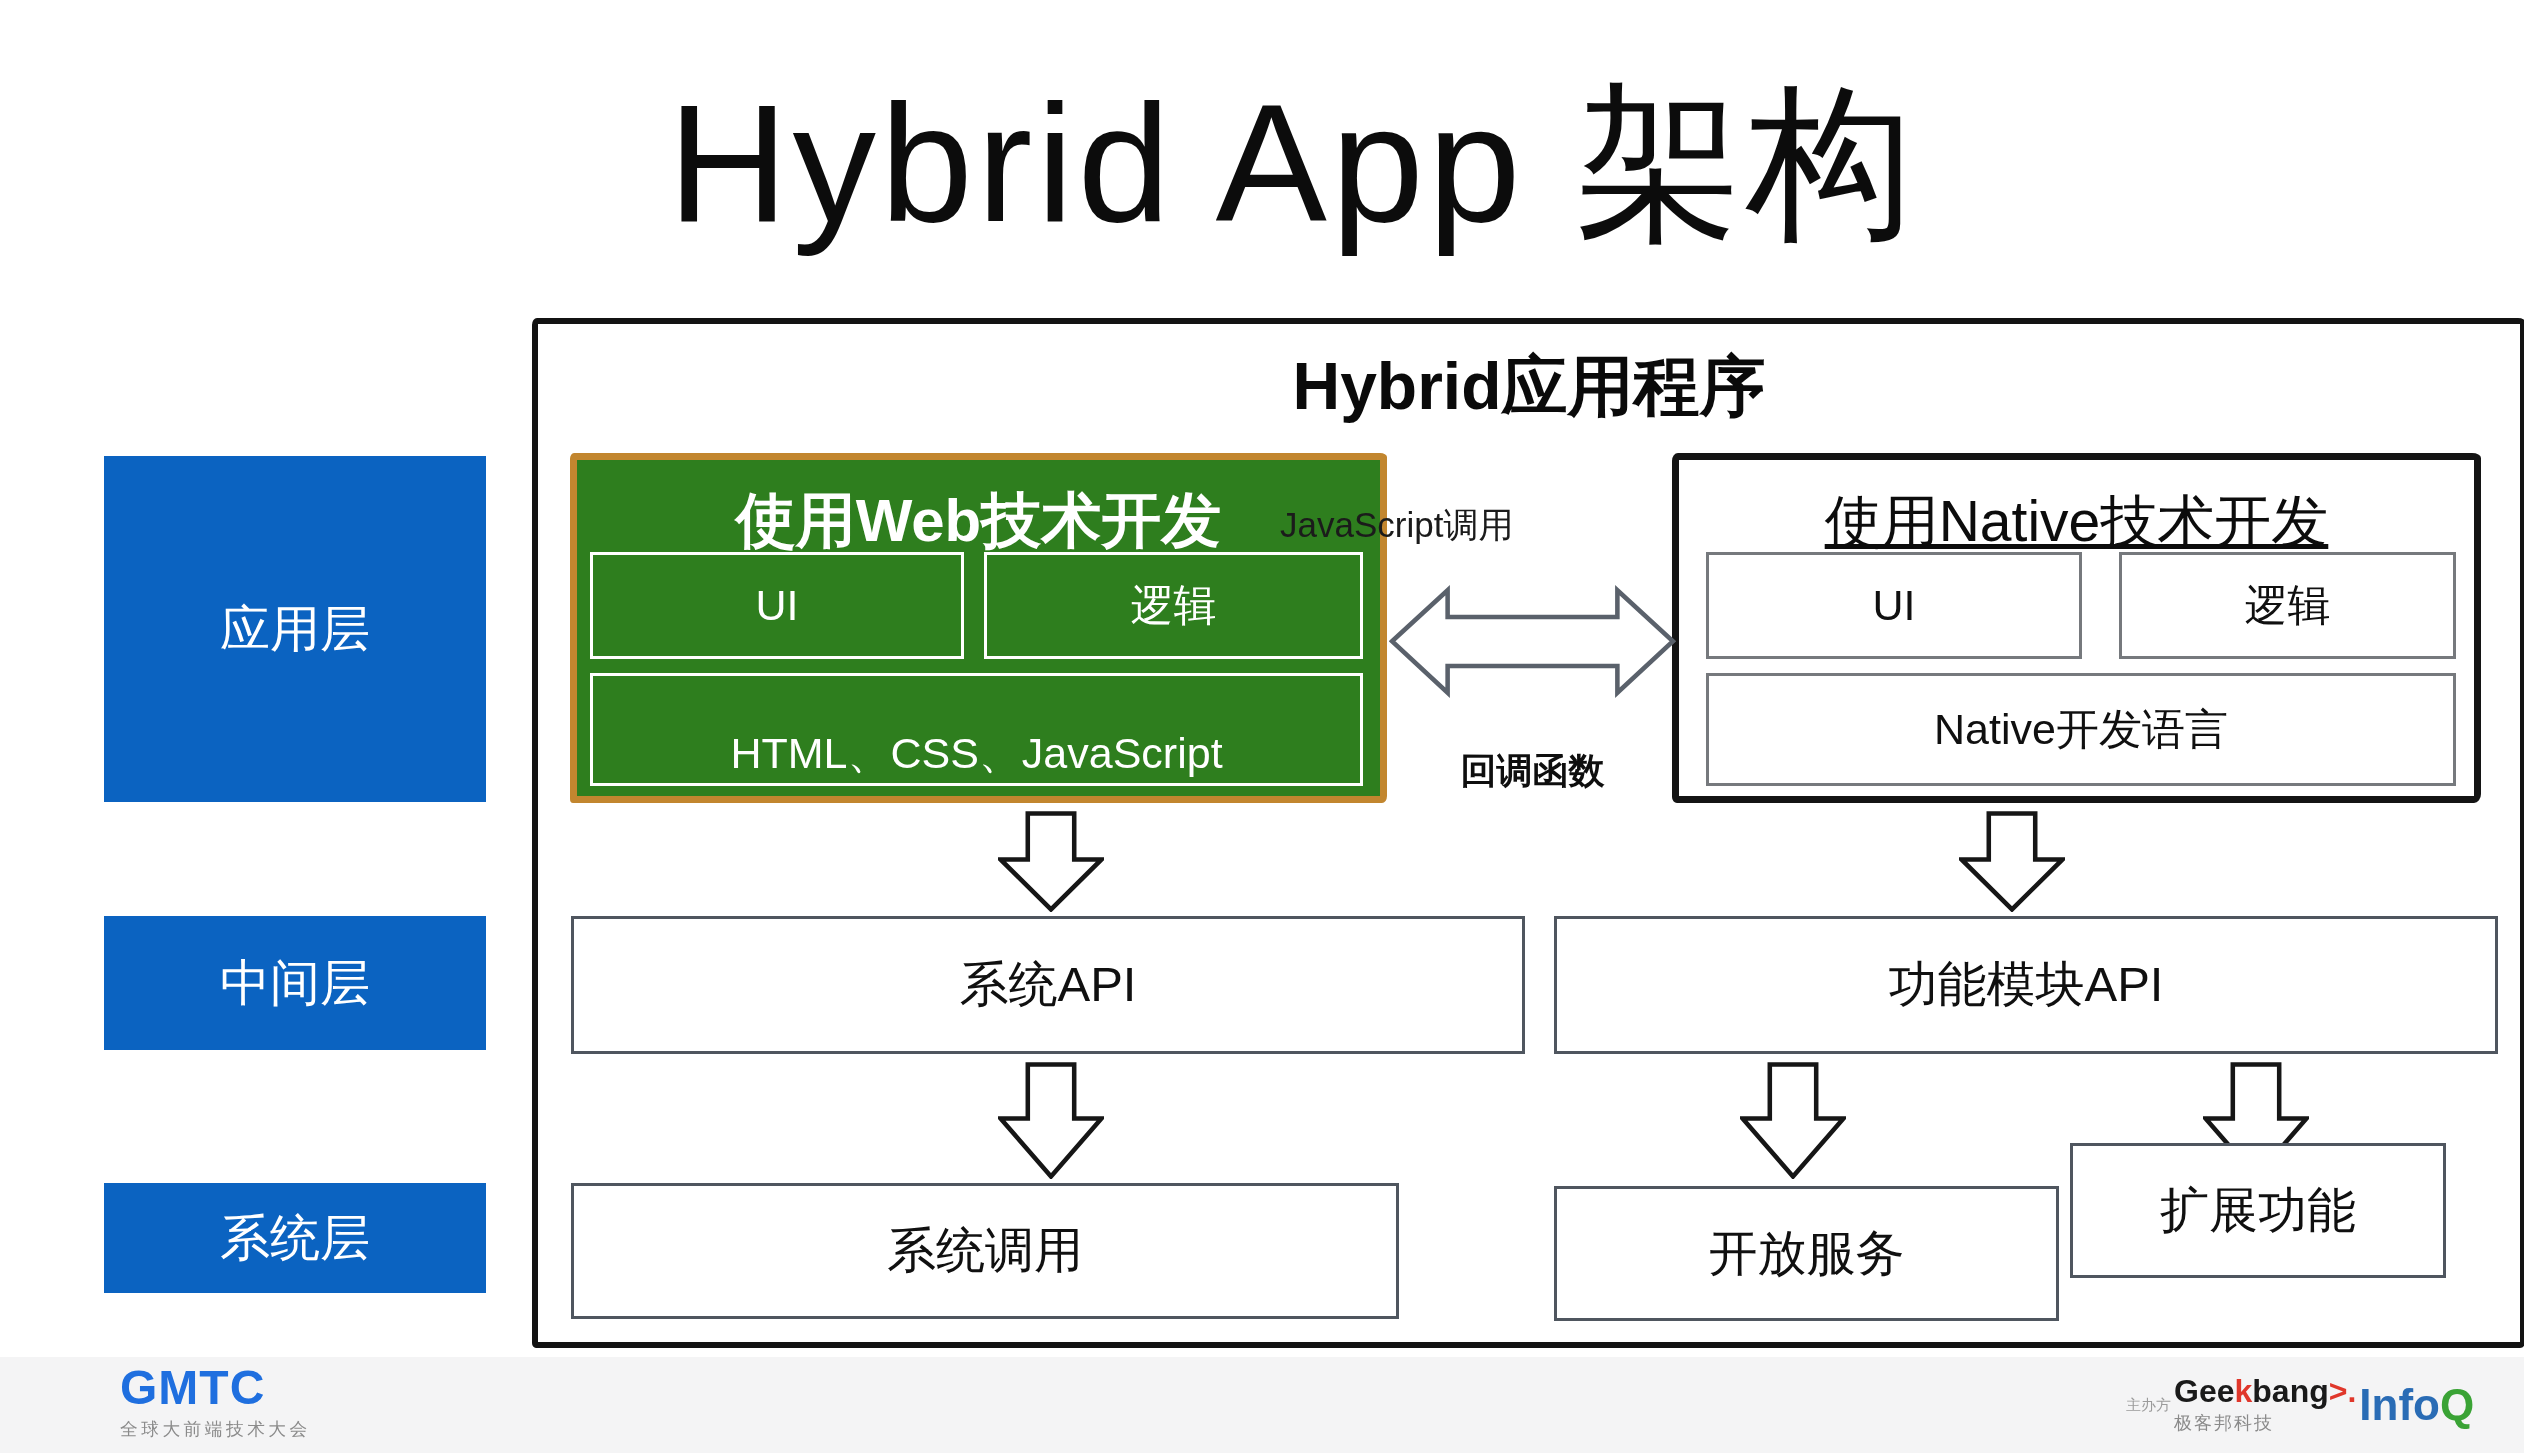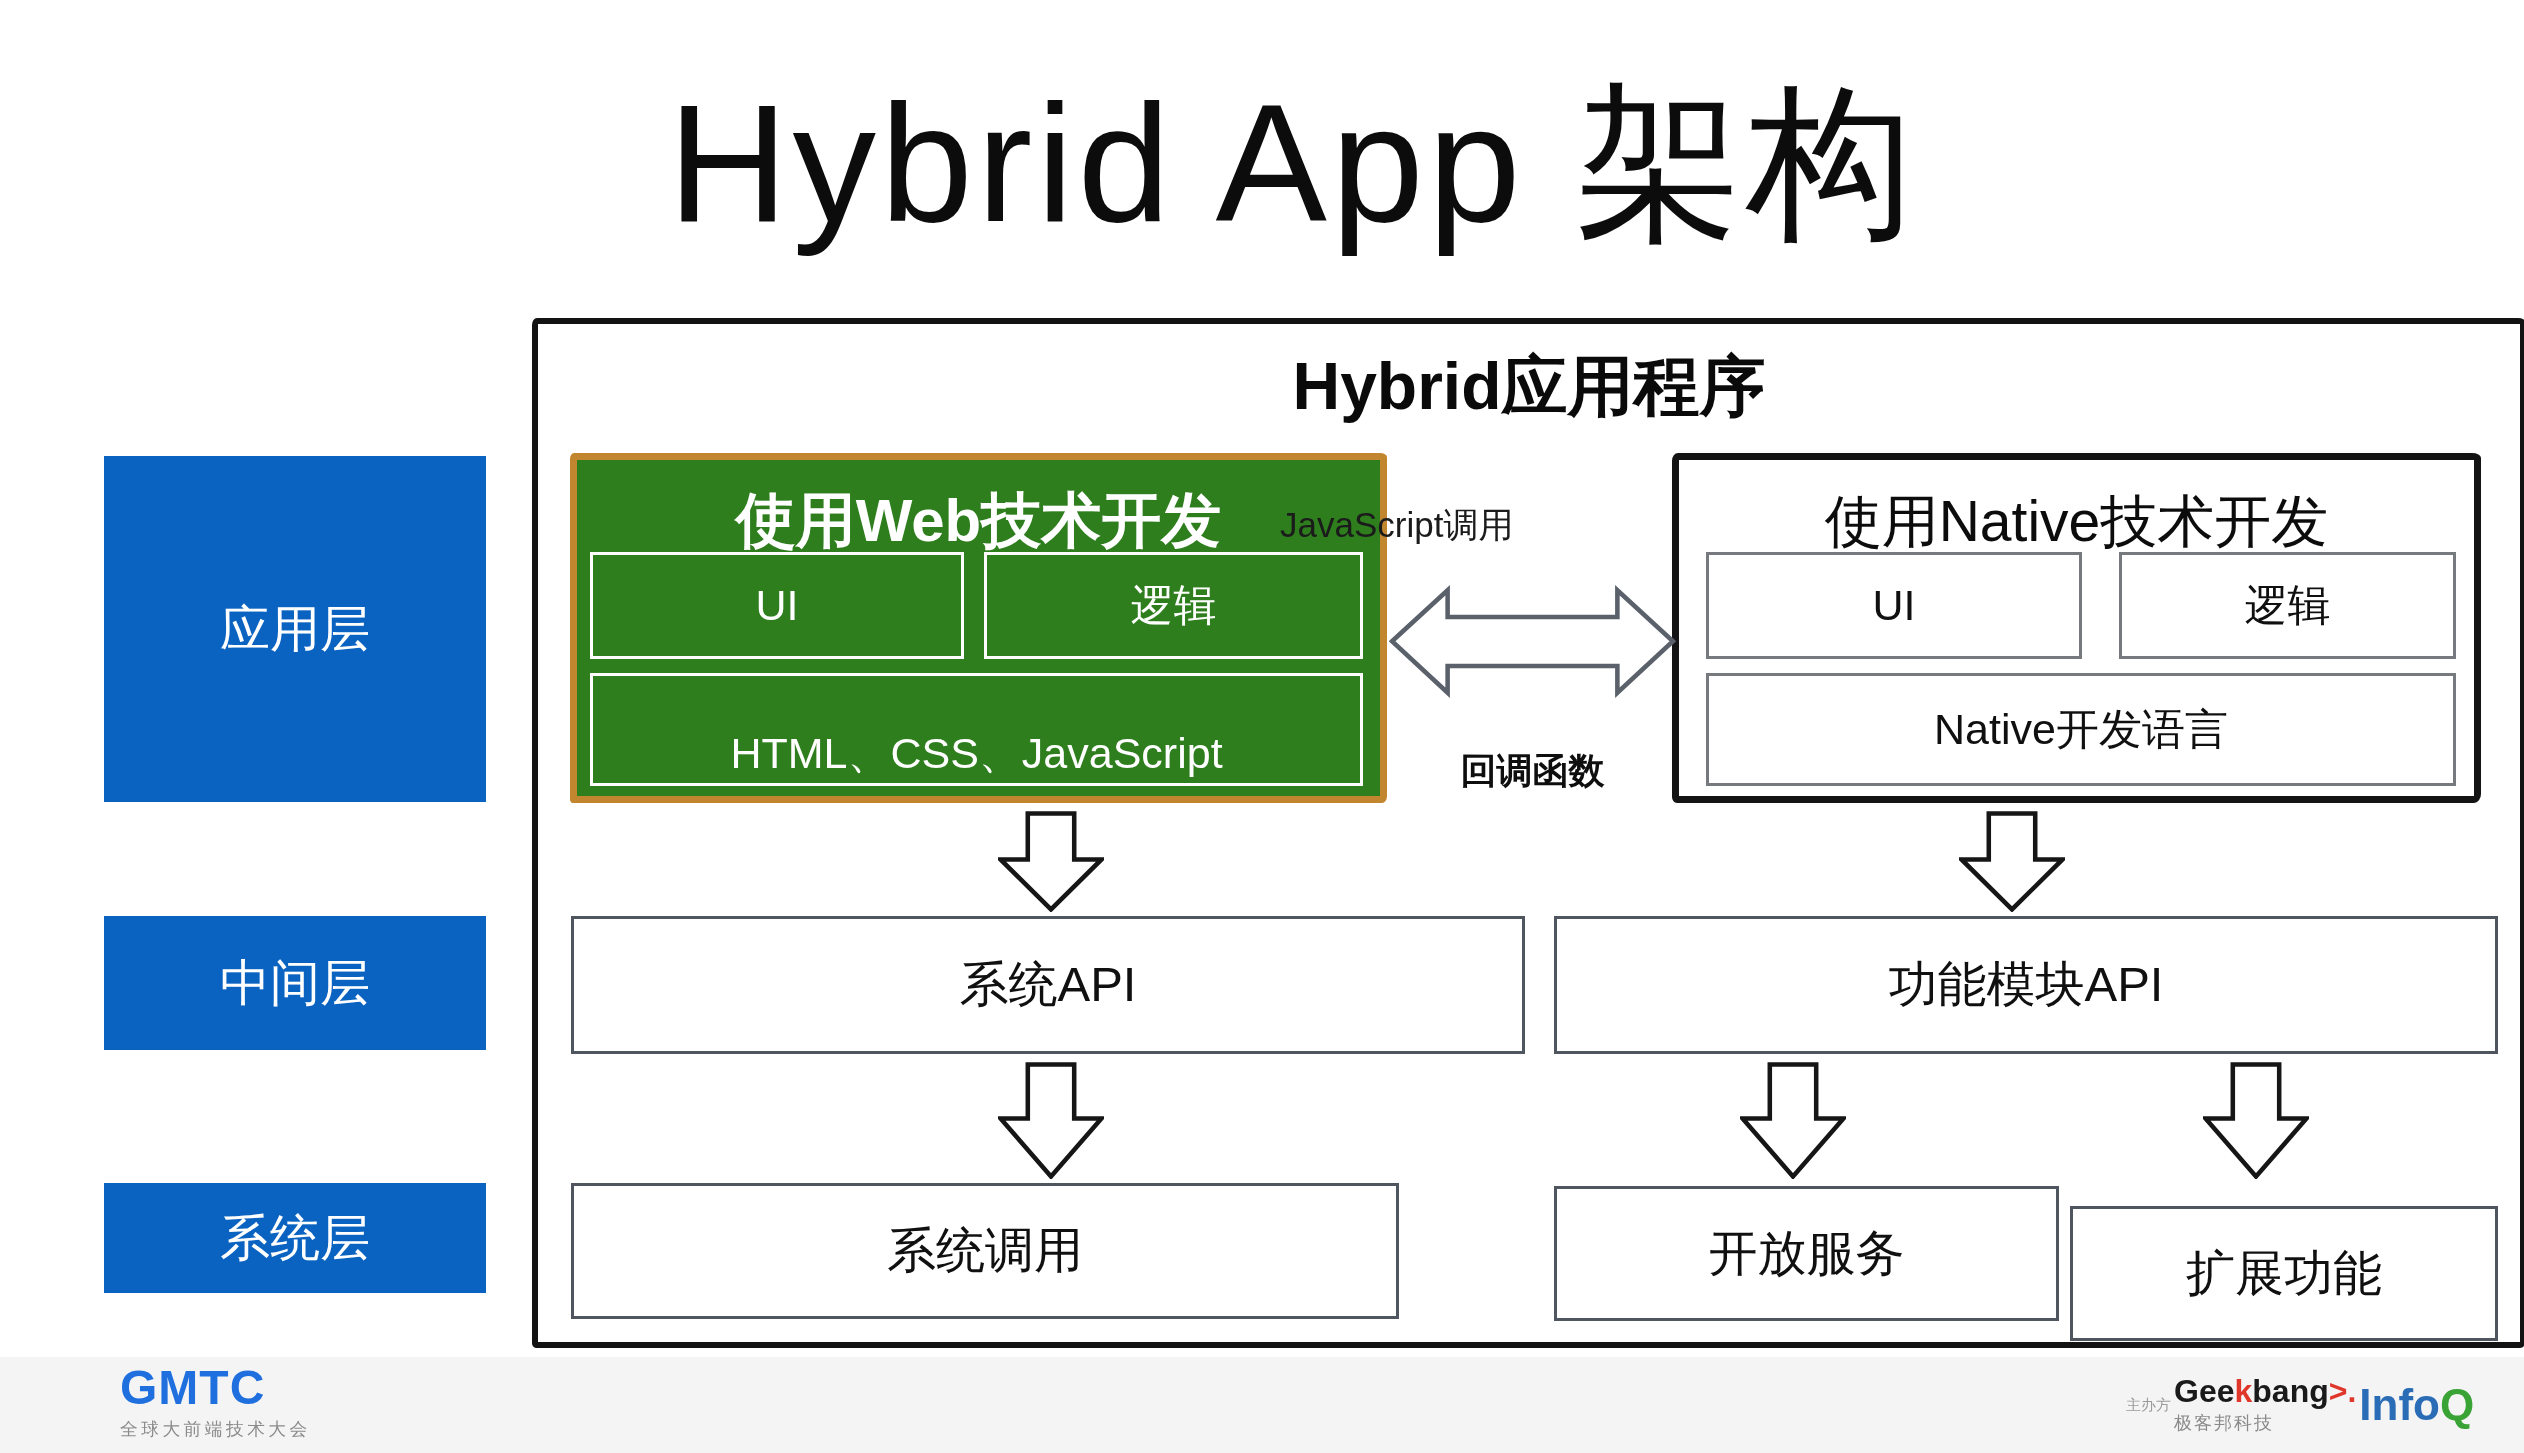--- a/index.html
+++ b/index.html
@@ -53,42 +53,42 @@
   .web-logic{left:984px;top:552px;width:379px;height:107px;}
   .web-tech{left:590px;top:673px;width:773px;height:113px;align-items:flex-end;}
 
   
   .native-box{
     left:1672px;top:453px;width:809px;height:350px;box-sizing:border-box;
     background:#fff;border:7px solid #141414;
     border-radius:6px 9px 7px 5px / 8px 5px 9px 6px;
   }
   .native-title{left:1672px;top:484px;width:809px;text-align:center;
-    font-size:57px;font-weight:300;color:#0c0c0c;}
+    font-size:57px;font-weight:300;color:#0c0c0c;text-decoration:underline;}
   .native-inner{border:3px solid #76797d;box-sizing:border-box;color:#101010;
     font-size:43px;font-weight:300;}
   .native-ui{left:1706px;top:552px;width:376px;height:107px;}
   .native-logic{left:2119px;top:552px;width:337px;height:107px;}
   .native-tech{left:1706px;top:673px;width:750px;height:113px;}
 
   
   .bridge-arrow{left:1389px;top:569px;width:287px;height:145px;}
   .bridge-top-label{left:1280px;top:502px;width:505px;
     font-size:35px;font-weight:300;color:#1b1b1b;}
   .bridge-bottom-label{left:1280px;top:735px;width:505px;text-align:center;
     font-size:36px;font-weight:bold;color:#0e0e0e;margin-top:12px;}
 
   
   .gray-box{border:3.5px solid var(--box_border_gray,#4f565f);box-sizing:border-box;
     background:#fff;font-size:49px;font-weight:400;color:#101010;}
   .sys-api{left:571px;top:916px;width:954px;height:138px;}
   .mod-api{left:1554px;top:916px;width:944px;height:138px;}
   .sys-call{left:571px;top:1183px;width:828px;height:136px;}
   .open-srv{left:1554px;top:1186px;width:505px;height:135px;}
-  .ext-fun{left:2070px;top:1206px;width:428px;height:135px;}
+  .ext-fun{left:2070px;top:1143px;width:376px;height:135px;}
 
   .down-arrow{width:106px;}
   .da-1{top:811px;} .da-2{top:1062px;}
   .da-x1{left:998px;} .da-x2{left:1959px;} .da-x3{left:1740px;} .da-x4{left:2203px;}
 
   
   .footer{left:0;top:1357px;width:2585px;height:96px;background:#f4f4f5;}
   .gmtc{left:120px;top:1364px;}
   .gmtc-text{font-size:48px;font-weight:bold;color:var(--gmtc_blue,#1f6fdf);
     letter-spacing:1px;line-height:1;}

